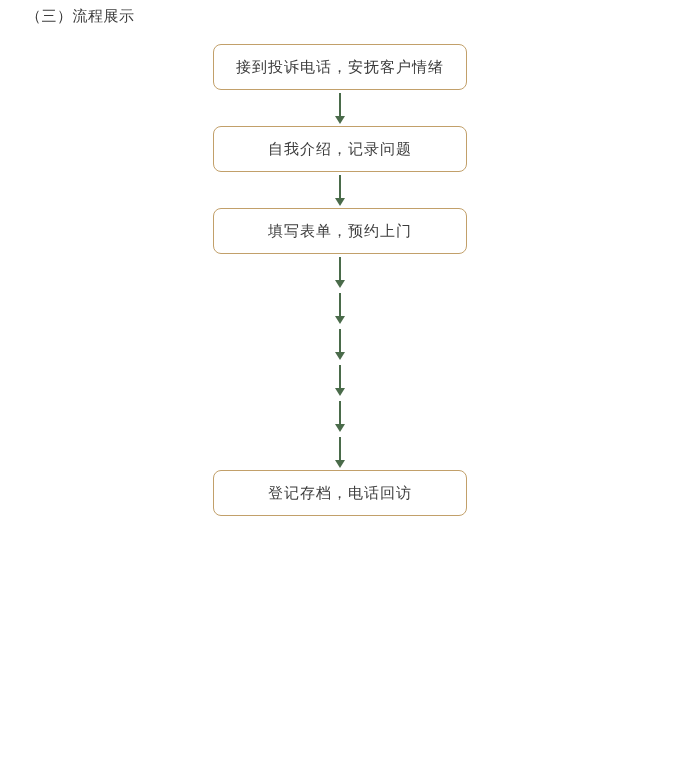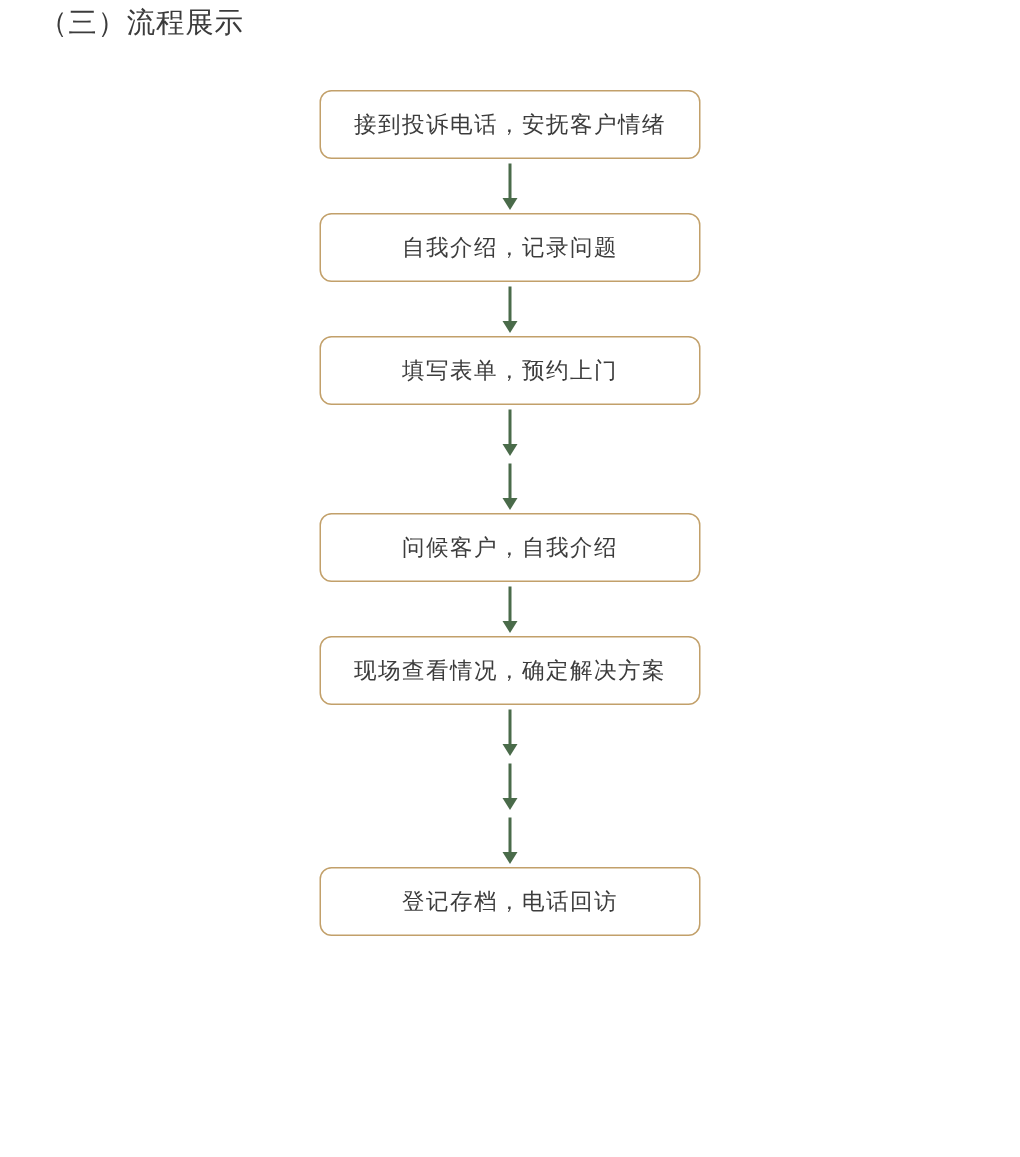--- a/index.html
+++ b/index.html
@@ -16,30 +16,30 @@
   }
   .page {
     position: relative;
     width: 680px;
     height: 771px;
   }
   .section-title {
     position: absolute;
     left: 26px;
     top: 5px;
-    font-size: 19px;
+    font-size: 15px;
     color: #3b3b3b;
     letter-spacing: 0.5px;
     line-height: 22px;
     white-space: nowrap;
   }
   .flow {
     position: absolute;
     left: 0;
-    top: 60px;
+    top: 44px;
     width: 680px;
     display: flex;
     flex-direction: column;
     align-items: center;
   }
   .flow-node {
     box-sizing: border-box;
     width: 254px;
     height: 46px;
     border: 1px solid #c2a06a;
@@ -110,31 +110,25 @@
     <div class="flow-arrow">
       <div class="shaft"></div>
       <div class="head"></div>
     </div>
 
     <div class="flow-arrow">
       <div class="shaft"></div>
       <div class="head"></div>
     </div>
 
-    <div class="flow-node">
-      <span>问候客户，自我介绍</span>
-    </div>
     <div class="flow-arrow">
       <div class="shaft"></div>
       <div class="head"></div>
     </div>
 
-    <div class="flow-node">
-      <span>现场查看情况，确定解决方案</span>
-    </div>
     <div class="flow-arrow">
       <div class="shaft"></div>
       <div class="head"></div>
     </div>
 
     <div class="flow-arrow">
       <div class="shaft"></div>
       <div class="head"></div>
     </div>
 

